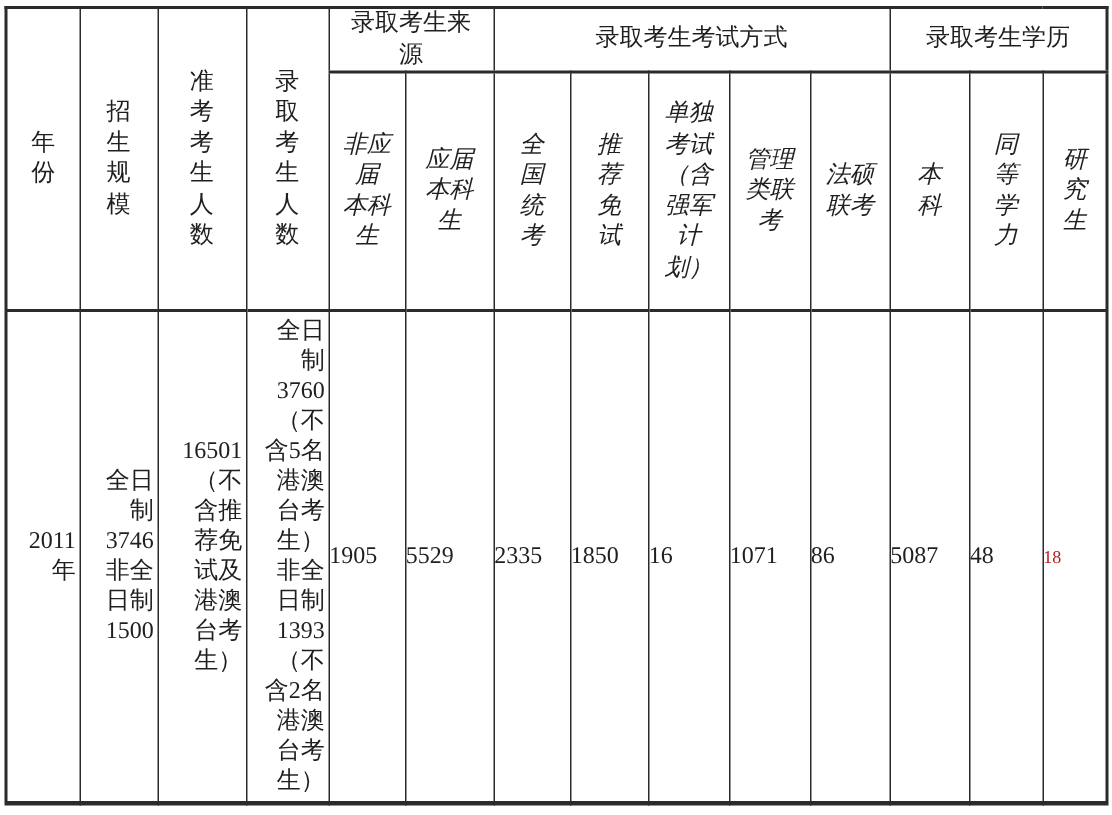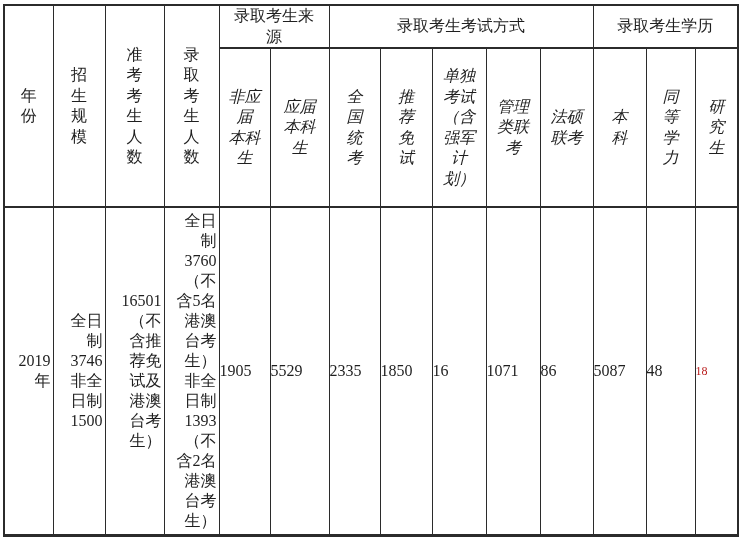--- a/index.html
+++ b/index.html
@@ -131,21 +131,21 @@
 科</th>
       <th>同
 等
 学
 力</th>
       <th>研
 究
 生</th>
     </tr>
     <tr class="data-row">
-      <td class="text-cell">2019
+      <td class="text-cell">2011
 年</td>
       <td class="text-cell">全日
 制
 3746
 非全
 日制
 1500</td>
       <td class="text-cell">16501
 （不
 含推

